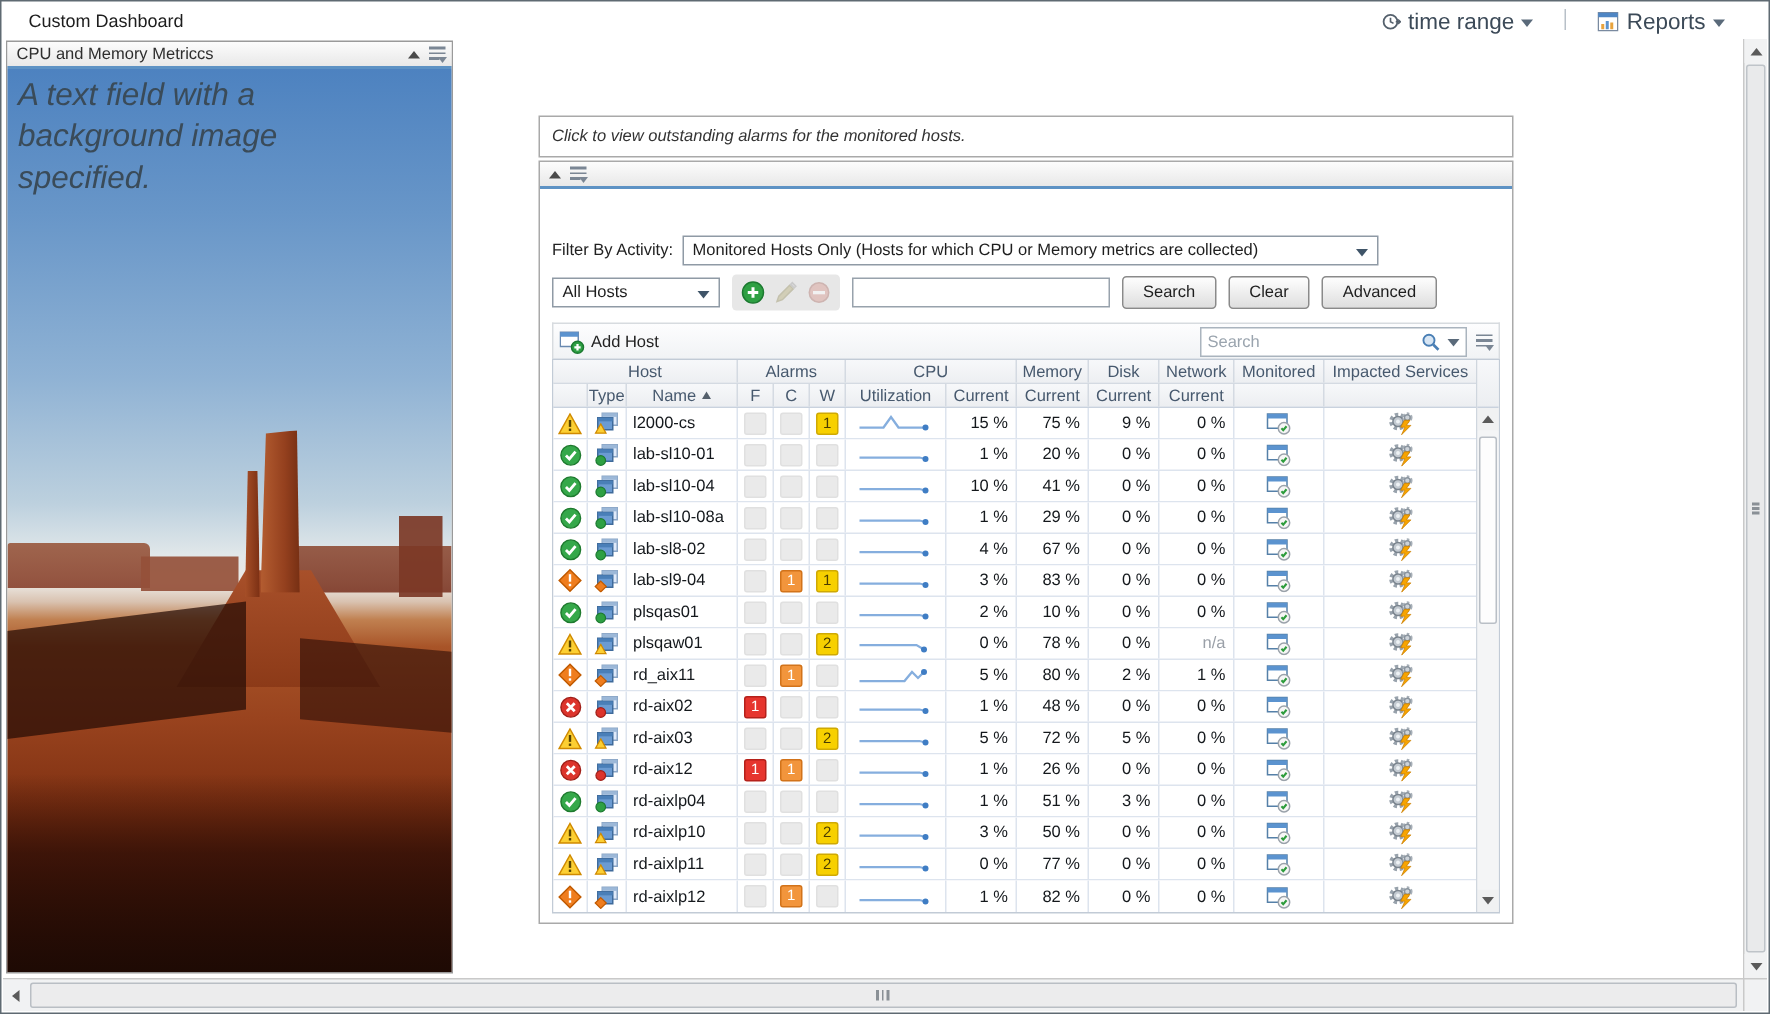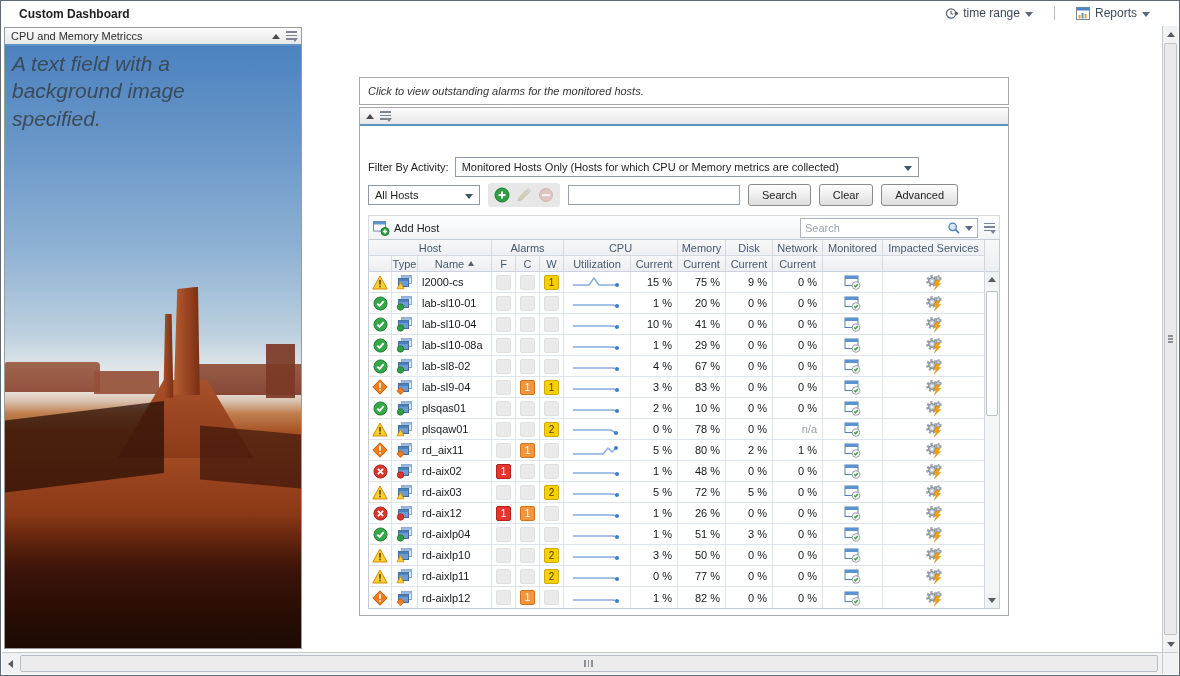--- a/index.html
+++ b/index.html
@@ -2,22 +2,22 @@
 <html><head>
 <meta charset="utf-8">
 <style>
   * { margin:0; padding:0; box-sizing:border-box; }
   html,body { width:1180px; height:676px; }
   body { font-family:"Liberation Sans", sans-serif; background:#fff; position:relative; overflow:hidden; }
   .app { position:absolute; inset:0; border:1px solid #5f6a72; background:#fff; }
 
   
   .topbar { position:absolute; left:1px; top:1px; right:17px; height:24px; background:#fff; }
-  .page-title { position:absolute; left:17px; top:5px; font-size:12px; font-weight:bold; color:#1d1d1d; }
-  .topbar-right { position:absolute; right:12px; top:4px; display:flex; gap:21px; font-size:12px; color:#3c4a58; }
+  .page-title { position:absolute; left:17px; top:5px; font-size:12px; font-weight:normal; color:#1d1d1d; }
+  .topbar-right { position:absolute; right:12px; top:4px; display:flex; gap:21px; font-size:15px; color:#3c4a58; }
   .tb-item { display:flex; align-items:center; gap:5px; cursor:pointer; }
   .tb-sep { width:1px; height:14px; background:#b8c0c8; }
   .caret { width:0; height:0; border-left:4px solid transparent; border-right:4px solid transparent; border-top:5px solid #5a6a7a; margin-top:2px; }
 
   
   .panel { border:1px solid #a9a9a9; background:#fff; }
   .panel-header { height:18px; background:linear-gradient(#fcfcfc,#e8e8e8); border-bottom:2px solid #5d92c4;
                   display:flex; align-items:center; padding:0 4px 0 6px; font-size:11px; color:#2e2e2e; }
   .panel-header .ph-title { flex:1 1 auto; white-space:nowrap; overflow:hidden; }
   .ph-icons { display:flex; align-items:center; gap:6px; }

